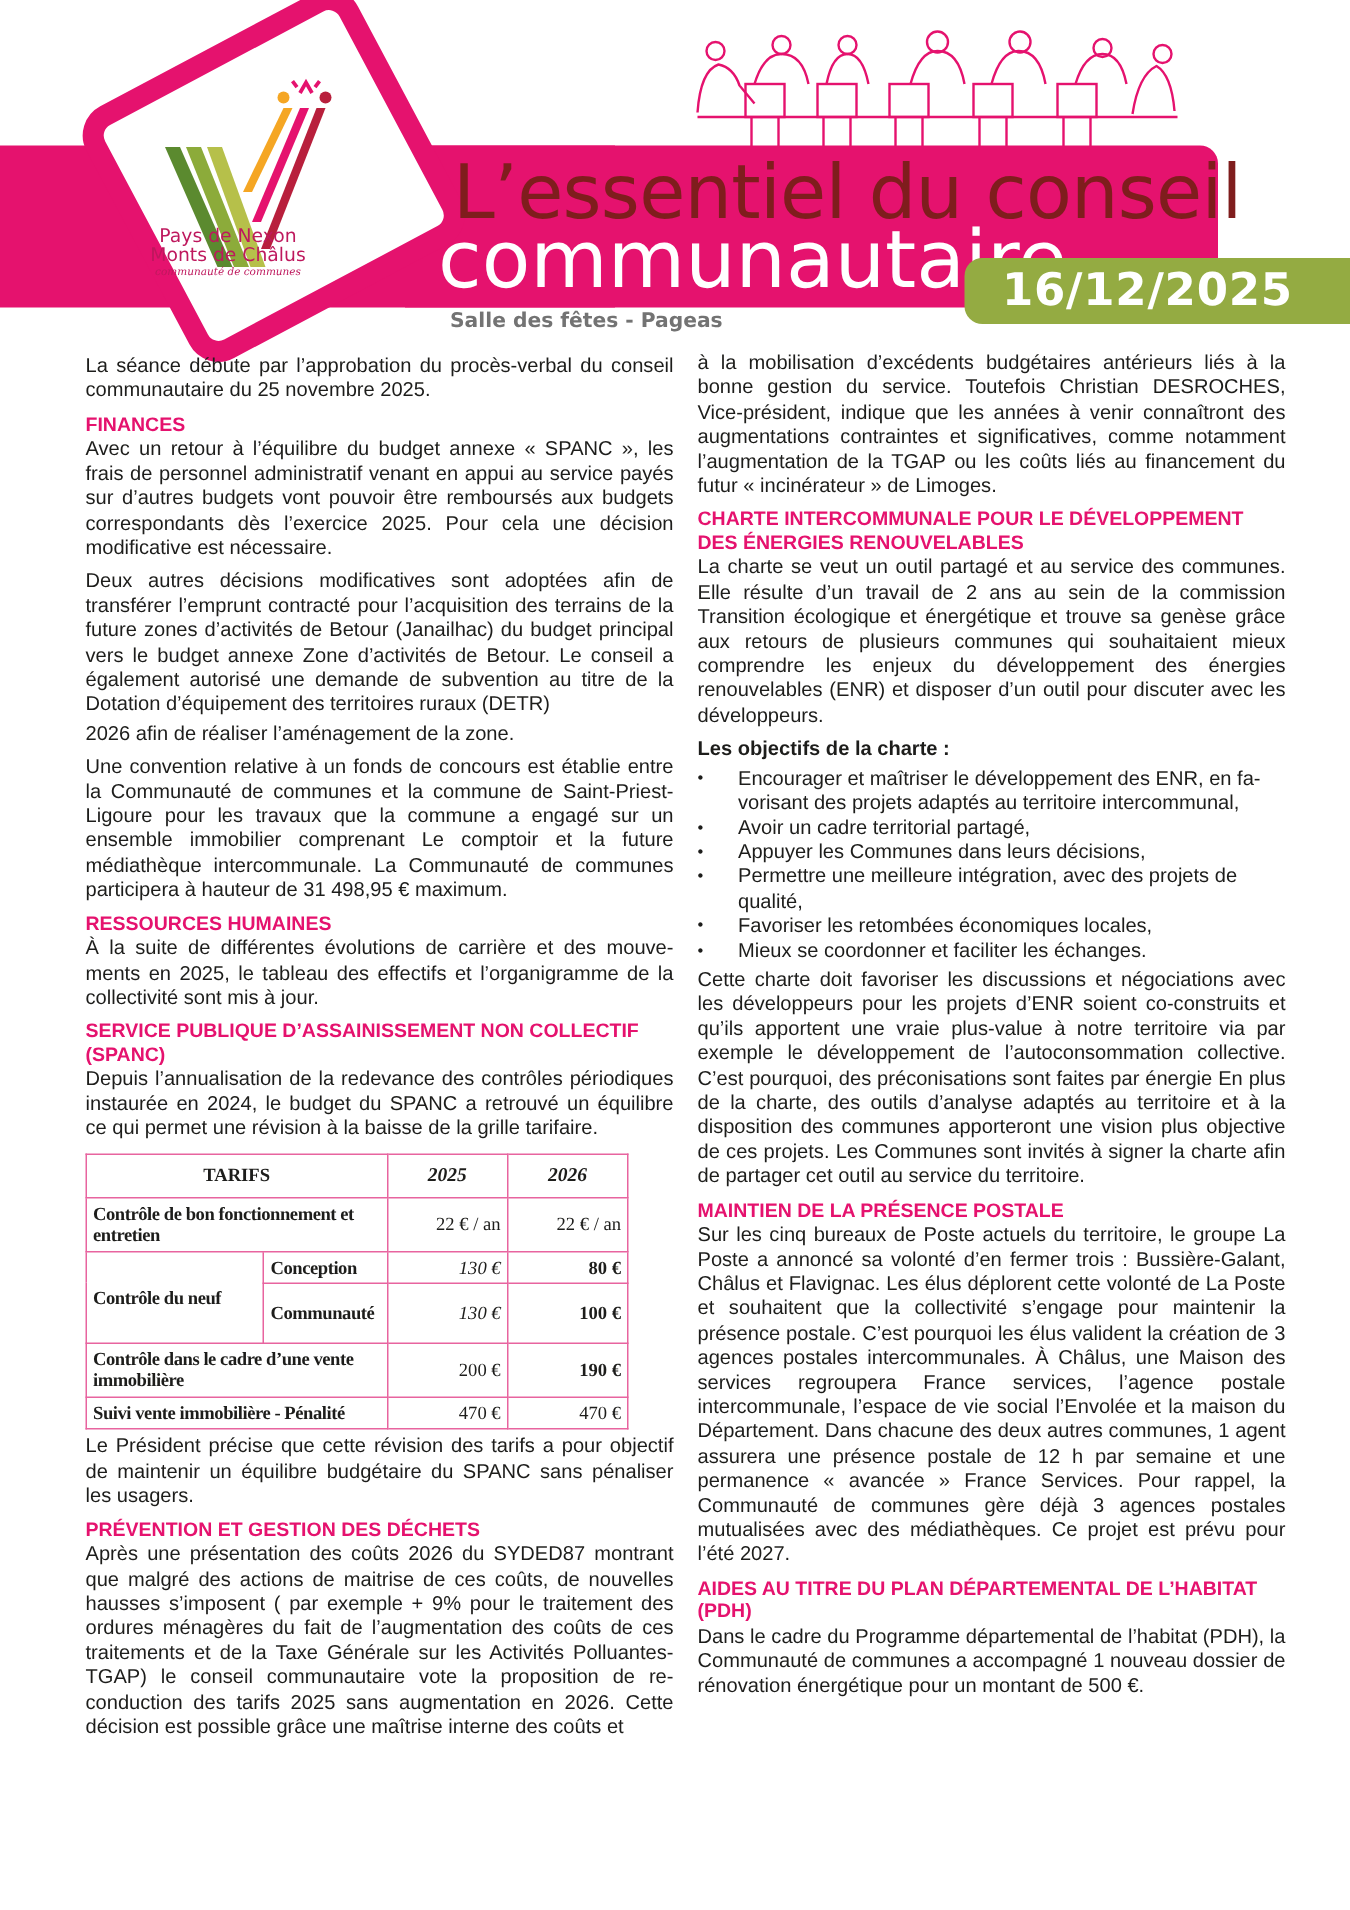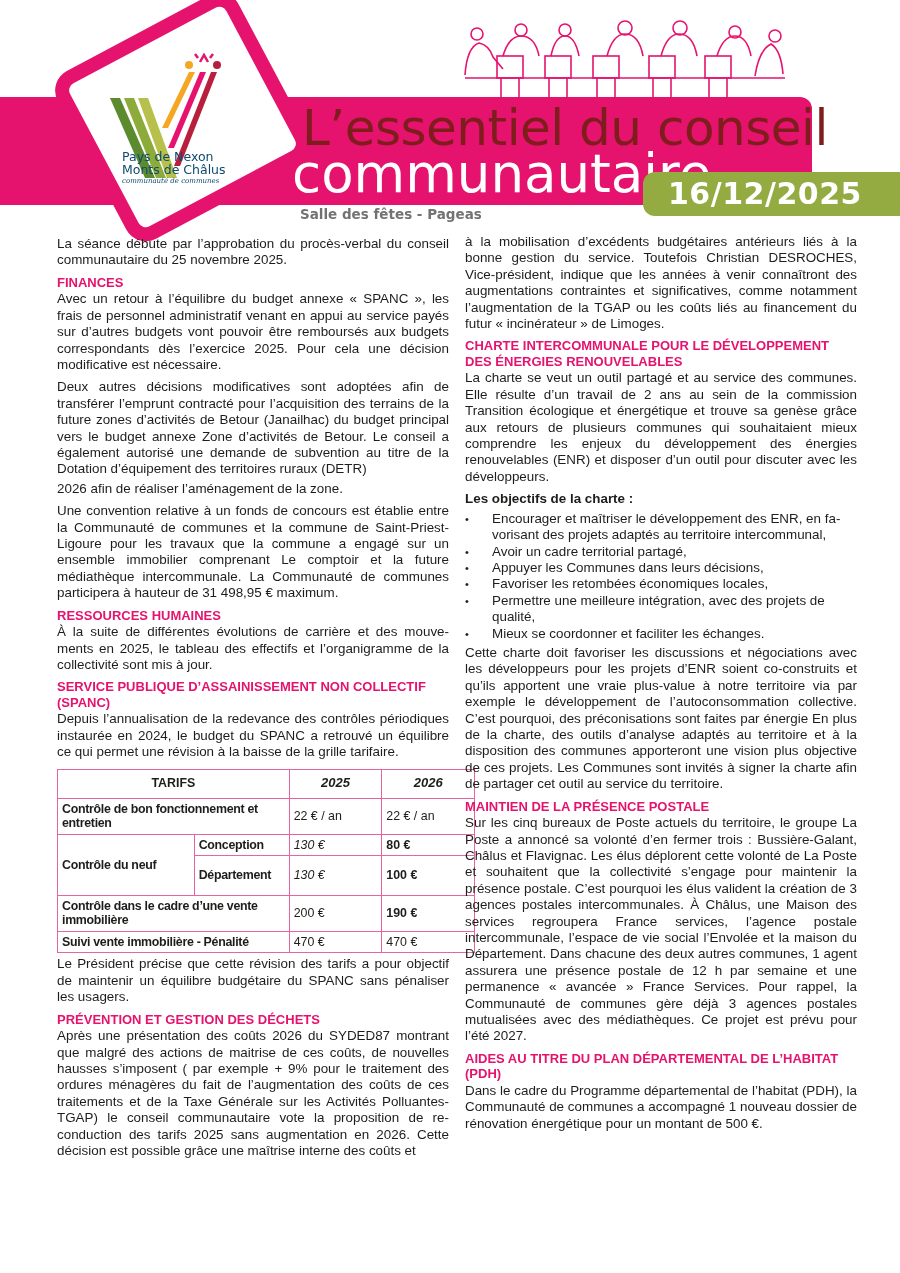--- a/index.html
+++ b/index.html
@@ -17,22 +17,22 @@
   }
   .logo-card {
     position: absolute; left: 80px; top: 22px; width: 205px; height: 190px;
     background: #ffffff; border: 14px solid #e5126e; border-radius: 22px;
     transform: rotate(-28deg); transform-origin: center;
   }
   .logo-inner {
     position: absolute; left: 100px; top: 48px; width: 130px; height: 150px;
   }
   .logo-text {
-    position: absolute; left: 122px; top: 150px; width: 120px; 
-    font-family: "DejaVu Sans", sans-serif; color: #0c4a6e;
+    position: absolute; left: 92px; top: 150px; width: 120px; text-align: center;
+    font-family: "DejaVu Sans", sans-serif; color: #be185d;
   }
   .logo-text .l1, .logo-text .l2 { font-size: 12.5px; line-height: 13px; display: block; }
   .logo-text .l3 { font-size: 7px; font-style: italic; display: block; font-family: "DejaVu Serif", serif; margin-top: 1px; }
 
   .title-line1 {
     position: absolute; left: 292px; top: 100px; color: #7f1d1d;
     font-family: "DejaVu Sans", sans-serif; font-size: 50px; font-weight: normal; letter-spacing: -0.5px; line-height: 56px;
     white-space: nowrap;
     margin-left: 10px;
   }
@@ -64,28 +64,28 @@
     color: #e5126e; font-size: 13px; line-height: 15.5px; font-weight: bold; text-transform: uppercase;
     margin-top: 2px; margin-bottom: 1px;
   }
   .sub-heading { font-weight: bold; margin-bottom: 3px; }
   ul.objectives { list-style: none; margin-bottom: 3px; }
   ul.objectives li { position: relative; padding-left: 27px; line-height: 16.4px; }
   ul.objectives li::before { content: "•"; position: absolute; left: 0; top: 0; font-size: 11px; }
 
   
   table.tarifs {
-    border-collapse: collapse; width: 418px; margin: 8px 0 3px 0; font-size: 12.4px;
-    font-family: Liberation Sans, sans-serif;
+    border-collapse: collapse; width: 362px; margin: 8px 0 3px 0; font-size: 12.4px;
+    font-family: Liberation Serif, serif;
   }
   table.tarifs td, table.tarifs th { border: 1.5px solid #e8649f; padding: 2px 4px; vertical-align: middle; }
   table.tarifs th { font-weight: bold; text-align: center; height: 29px; }
   table.tarifs th.year { font-style: italic; font-size: 13px; }
   table.tarifs td.label { font-weight: bold; text-align: left; line-height: 14px; letter-spacing: -0.3px; }
-  table.tarifs td.val { text-align: left; width: 80px; }
+  table.tarifs td.val { text-align: right; width: 80px; }
   table.tarifs td.it { font-style: italic; }
   table.tarifs td.b { font-weight: bold; }
 </style>
 </head>
 <body>
 
 <div class="header">
   <div class="title-block"></div>
   <div class="pink-band"></div>
 
@@ -193,21 +193,21 @@
       <td class="val">22 € / an</td>
       <td class="val">22 € / an</td>
     </tr>
     <tr style="height:20px">
       <td class="label" rowspan="2" style="width:118px">Contrôle du neuf</td>
       <td class="label" style="width:82px">Conception</td>
       <td class="val it">130 €</td>
       <td class="val b">80 €</td>
     </tr>
     <tr style="height:40px">
-      <td class="label">Département</td>
+      <td class="label">Communauté</td>
       <td class="val it">130 €</td>
       <td class="val b">100 €</td>
     </tr>
     <tr style="height:36px">
       <td class="label" colspan="2">Contrôle dans le cadre d’une vente immobilière</td>
       <td class="val">200 €</td>
       <td class="val b">190 €</td>
     </tr>
     <tr style="height:20px">
       <td class="label" colspan="2">Suivi vente immobilière - Pénalité</td>
@@ -226,22 +226,22 @@
 <div class="col col-right">
   <p>à la mobilisation d’excédents budgétaires antérieurs liés à la bonne gestion du service.  Toutefois Christian DESROCHES, Vice-président, indique que les années à venir connaîtront des augmentations contraintes et significatives, comme no­tamment l’augmentation de la TGAP ou les coûts liés au fi­nancement du futur « incinérateur » de Limoges.</p>
 
   <h2>CHARTE INTERCOMMUNALE POUR LE DÉVELOPPEMENT DES ÉNERGIES RENOUVELABLES</h2>
   <p>La charte se veut un outil partagé et au service des com­munes. Elle résulte d’un travail de 2 ans au sein de la com­mission Transition écologique et énergétique et trouve sa genèse grâce aux retours de plusieurs communes qui sou­haitaient mieux comprendre les enjeux du développement des énergies renouvelables (ENR) et disposer d’un outil pour discuter avec les développeurs.</p>
   <div class="sub-heading">Les objectifs de la charte :</div>
   <ul class="objectives">
     <li>Encourager et maîtriser le développement des ENR, en fa­vorisant des projets adaptés au territoire intercommunal,</li>
     <li>Avoir un cadre territorial partagé,</li>
     <li>Appuyer les Communes dans leurs décisions,</li>
+    <li>Permettre une meilleure intégration, avec des projets de qualité,</li>
     <li>Favoriser les retombées économiques locales,</li>
-    <li>Permettre une meilleure intégration, avec des projets de qualité,</li>
     <li>Mieux se coordonner et faciliter les échanges.</li>
   </ul>
   <p>Cette charte doit favoriser les discussions et négociations avec les développeurs pour les projets d’ENR soient co-construits et qu’ils apportent une vraie plus-value à notre territoire via par exemple le développement de l’autoconsommation col­lective. C’est pourquoi, des préconisations sont faites par énergie En plus de la charte, des outils d’analyse adaptés au territoire et à la disposition des communes apporteront une vision plus objective de ces projets. Les Communes sont invi­tés à signer la charte afin de partager cet outil au service du territoire.</p>
 
   <h2>MAINTIEN DE LA PRÉSENCE POSTALE</h2>
   <p>Sur les cinq bureaux de Poste actuels du territoire, le groupe La Poste a annoncé sa volonté d’en fermer trois : Bussière-Ga­lant, Châlus et Flavignac. Les élus déplorent cette volonté de La Poste et souhaitent que la collectivité s’engage pour main­tenir la présence postale. C’est pourquoi les élus valident la création de 3 agences postales intercommunales. À Châlus, une Maison des services regroupera France services, l’agence postale intercommunale, l’espace de vie social l’Envolée et la maison du Département. Dans chacune des deux autres communes, 1 agent assurera une présence postale de 12 h par semaine et une permanence « avancée » France Ser­vices.  Pour rappel, la Communauté de communes gère déjà 3 agences postales mutualisées avec des médiathèques. Ce projet est prévu pour l’été 2027.</p>
 
   <h2>AIDES AU TITRE DU PLAN DÉPARTEMENTAL DE L’HABITAT (PDH)</h2>
   <p>Dans le cadre du Programme départemental de l’habitat (PDH), la Communauté de communes a accompagné 1 nou­veau dossier de rénovation énergétique pour un montant de 500 €.</p>
 </div>

